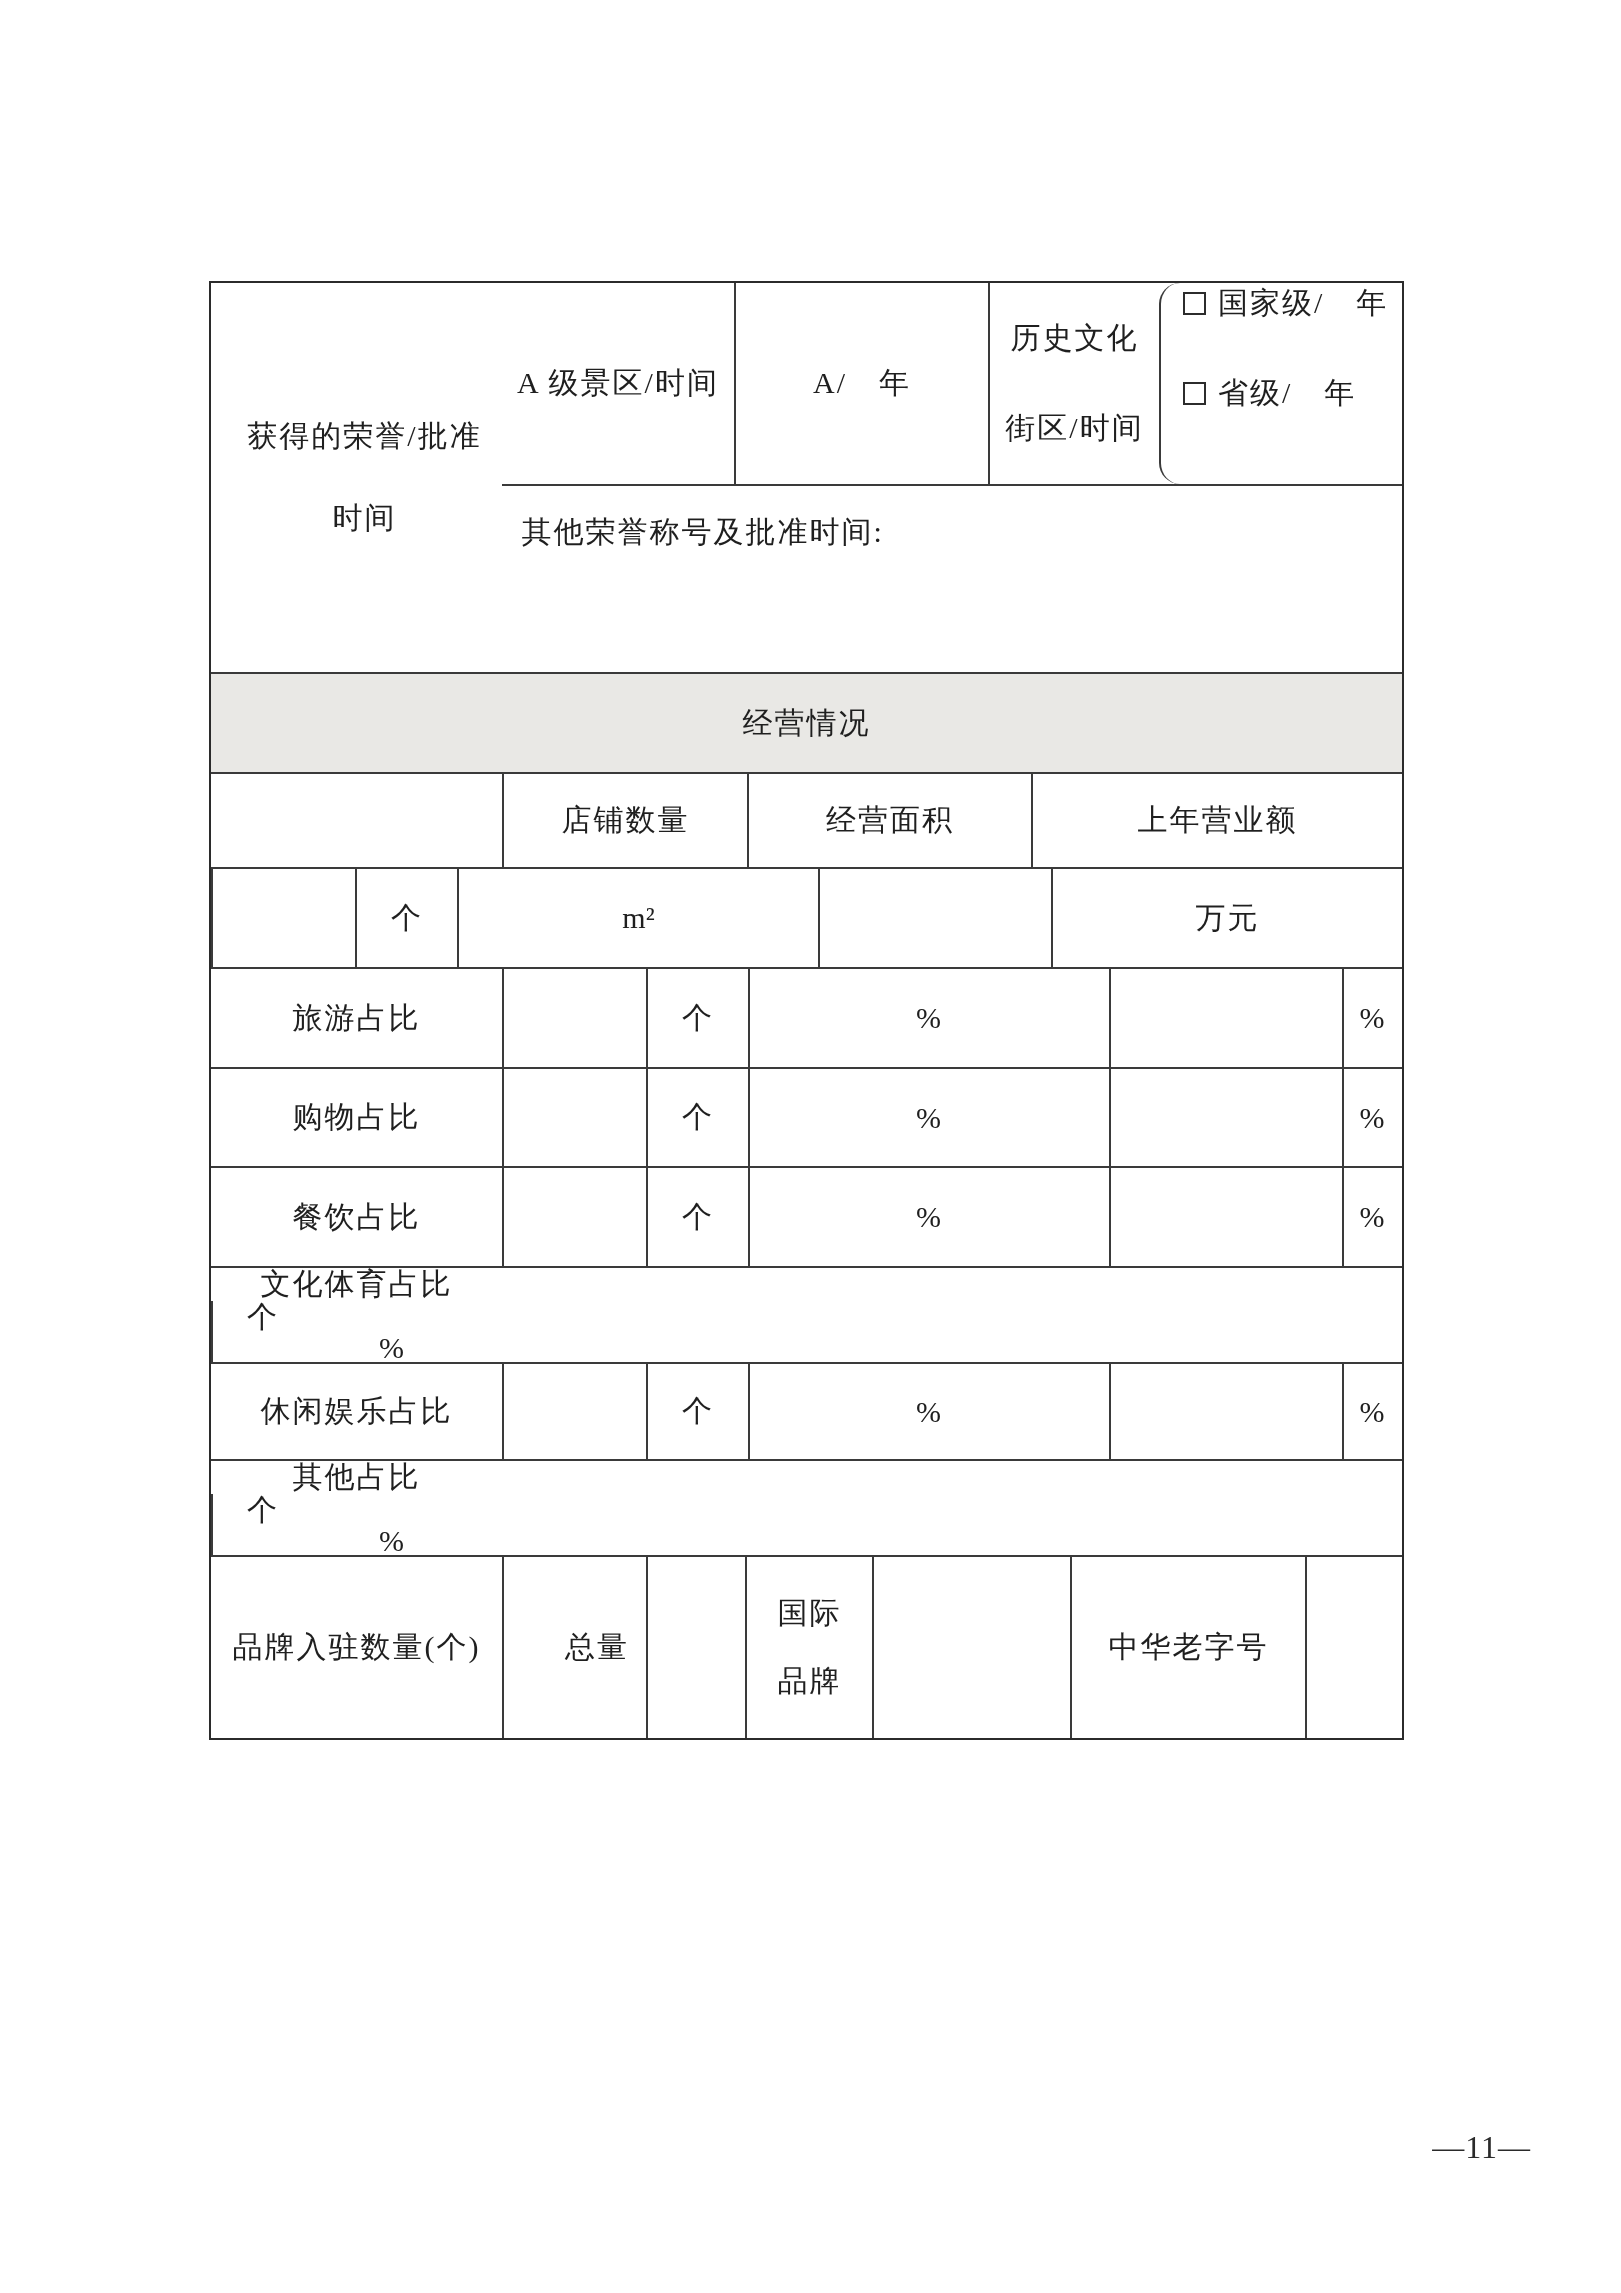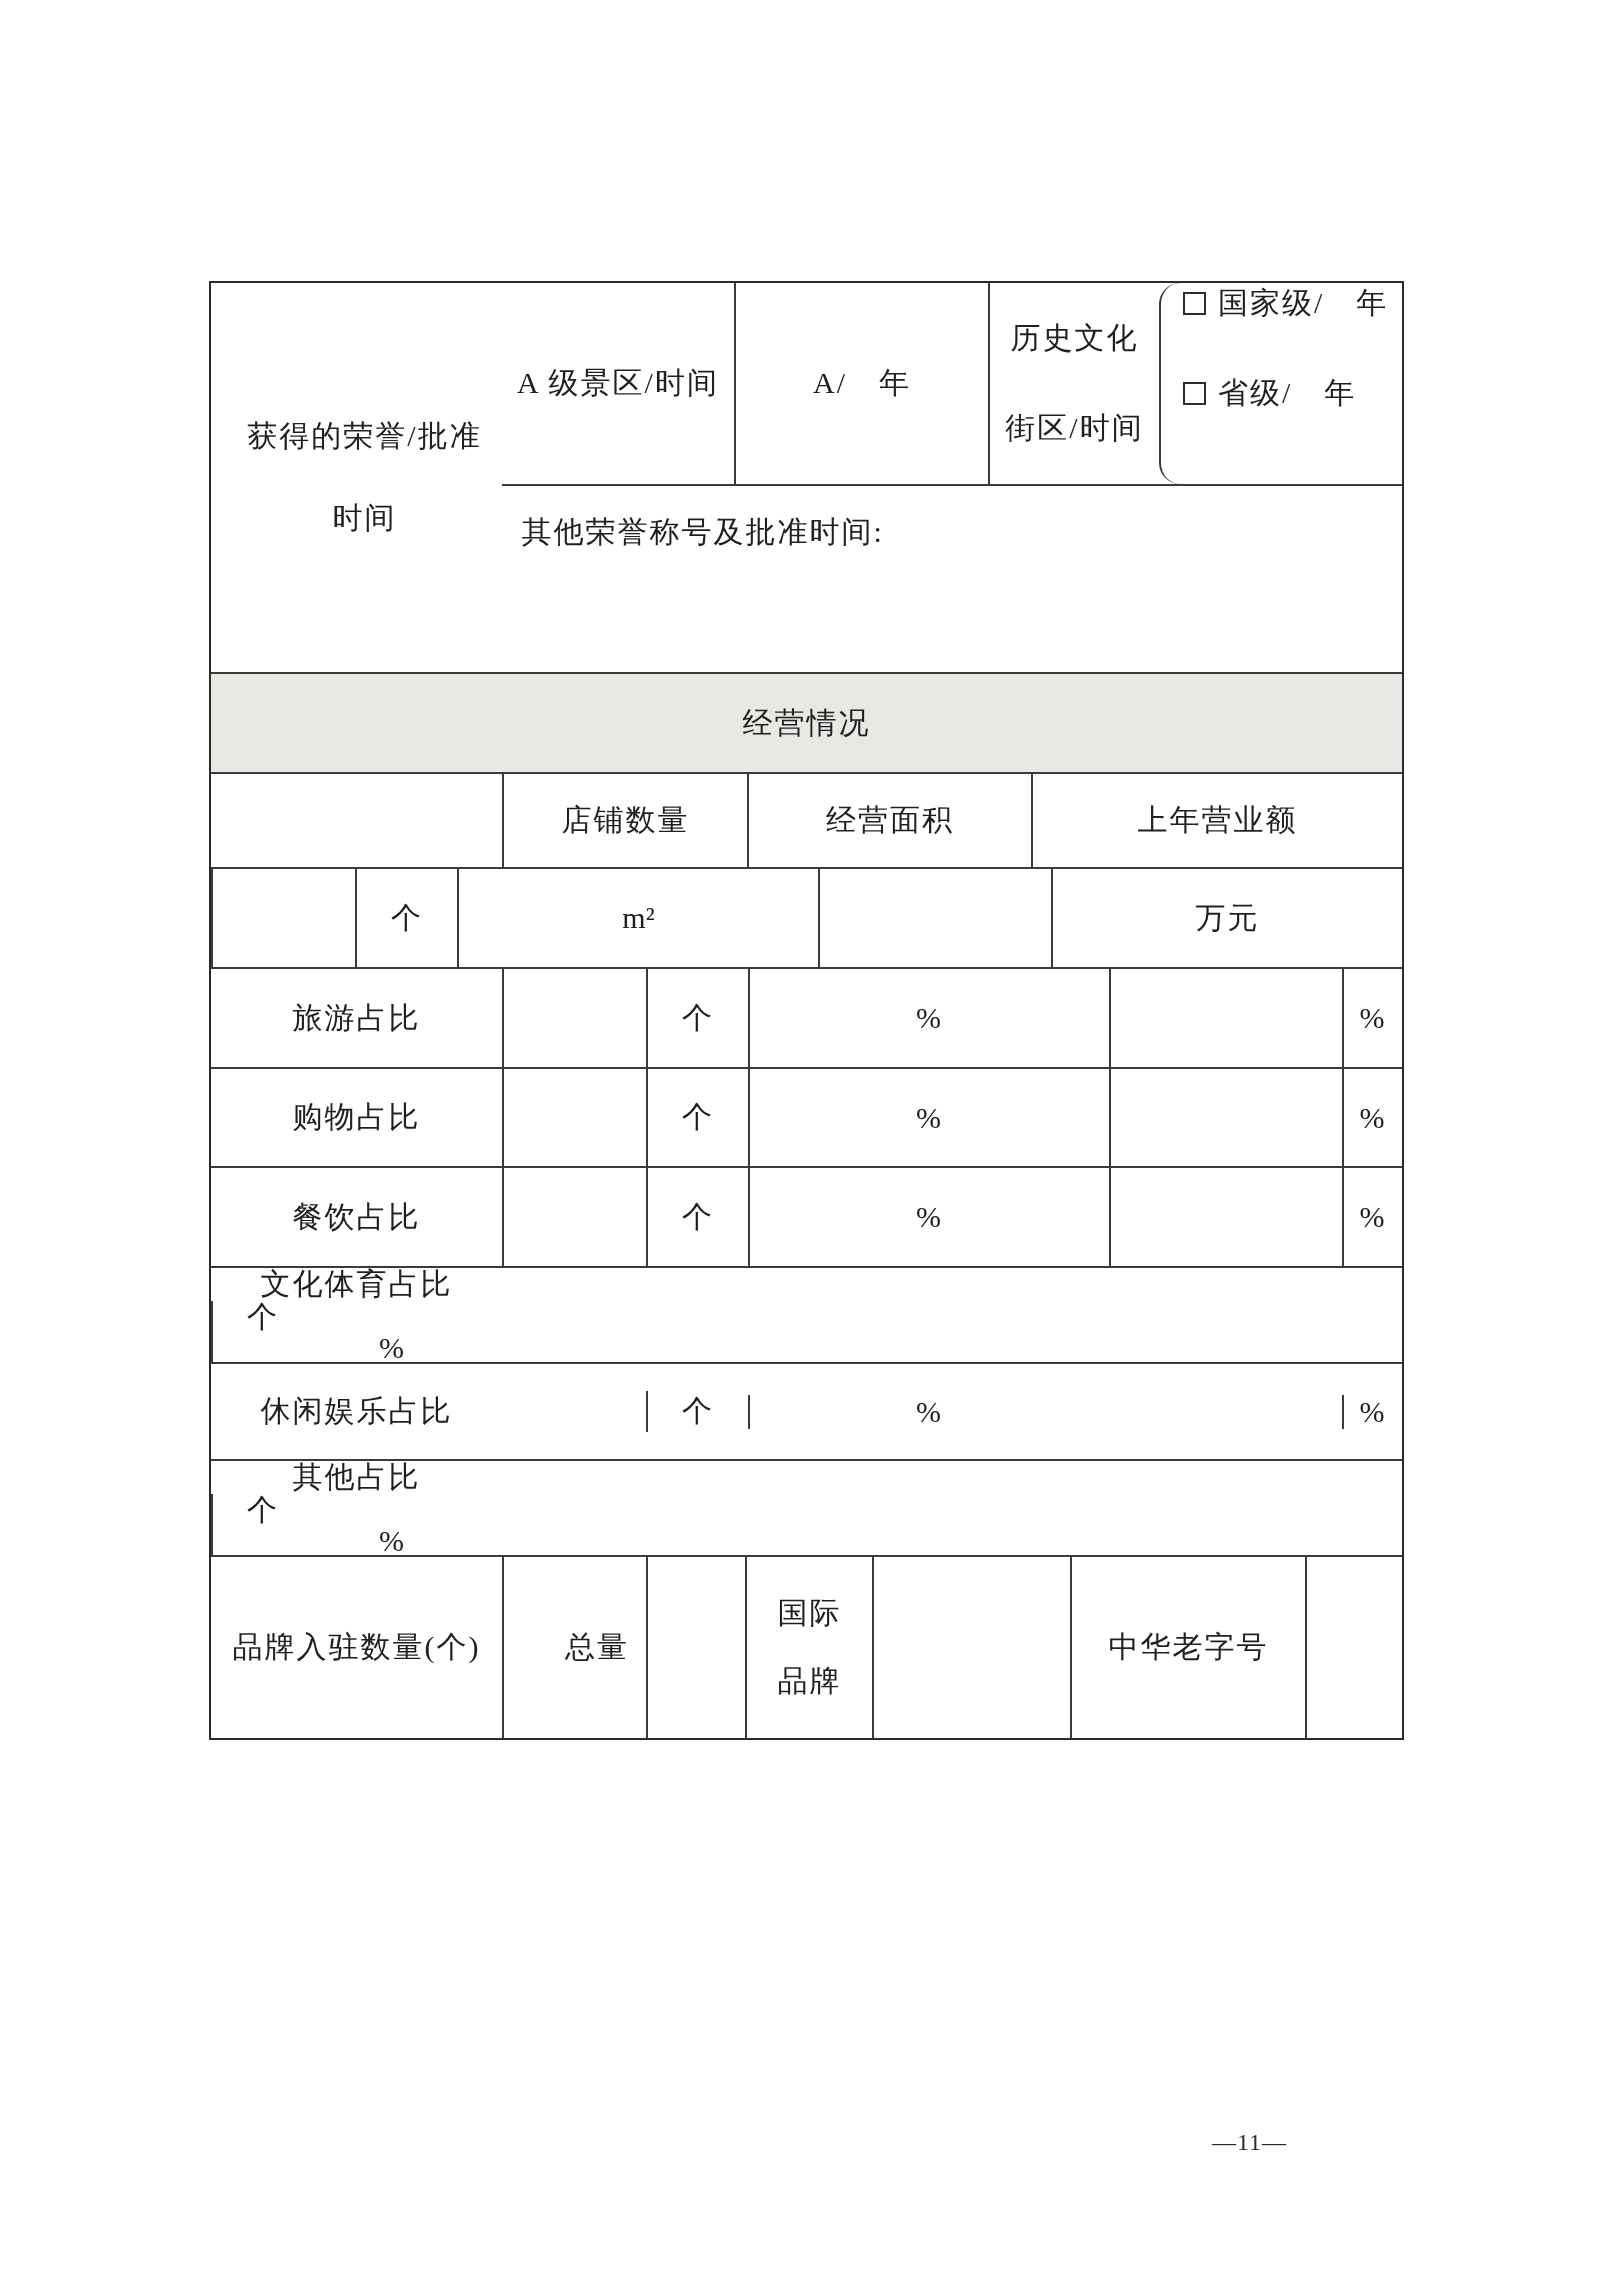--- a/index.html
+++ b/index.html
@@ -25,31 +25,31 @@
   .top-left{align-items:flex-start;justify-content:flex-start;text-align:left;padding:25.5px 21.6px 0 19.6px;}
   .bold{font-weight:bold;}
   
   .wA{width:291px;} .wB{width:144px;} .wC{width:102px;} .wD{width:361px;} .wE{width:233px;}
   .w237{width:232px;} .w259{width:254px;} .w174{width:171px;}
   .w250{width:245px;} .w333{width:284px;font-family:Liberation Serif, serif;}
   .v147{width:144px;padding-left:44px;} .v101{width:99px;} .v130{width:127px;} .v202{width:198px;} .v240{width:235px;}
   .fx{flex:1;}
   
   .h205{height:201px;} .h192{height:188px;} .h102{height:100px;} .h97{height:95px;}
-  .h101{height:99px;} .h98{height:96px;flex-direction:column;} .h99{height:97px;align-items:center;} .h187{height:183px;}
+  .h101{height:99px;} .h98{height:96px;flex-direction:column;} .h99{height:97px;} .h187{height:183px;}
   .hA{height:389px;} 
   .gap42{gap:41px;padding-left:16px;} .gap50{gap:49px;} .gap30{gap:27px;}
   .section-band{background:#e9e8e5;}
   .cb{width:23.5px;height:23.5px;border:2.9px solid #2c2c2c;display:inline-block;
       margin-right:11.8px;vertical-align:-2px;background:transparent;flex:0 0 auto;}
   .cb-line{display:flex;align-items:center;}
   .cbcell{padding-left:21.6px;border-radius:21px;}
   .page-number{
-    position:absolute;left:1212px;top:2129px;width:196px;text-align:left;
-    font-size:24px;letter-spacing:1px;color:#2a2a2a;
+    position:absolute;left:1335px;top:2129px;width:196px;text-align:right;
+    font-size:32px;letter-spacing:1px;color:#2a2a2a;
     font-family:"Liberation Serif","DejaVu Serif",serif;
   }
   .m2{letter-spacing:0;}
 </style>
 </head>
 <body>
 
 <div class="form-table">
 
   <div class="rowgroup">

